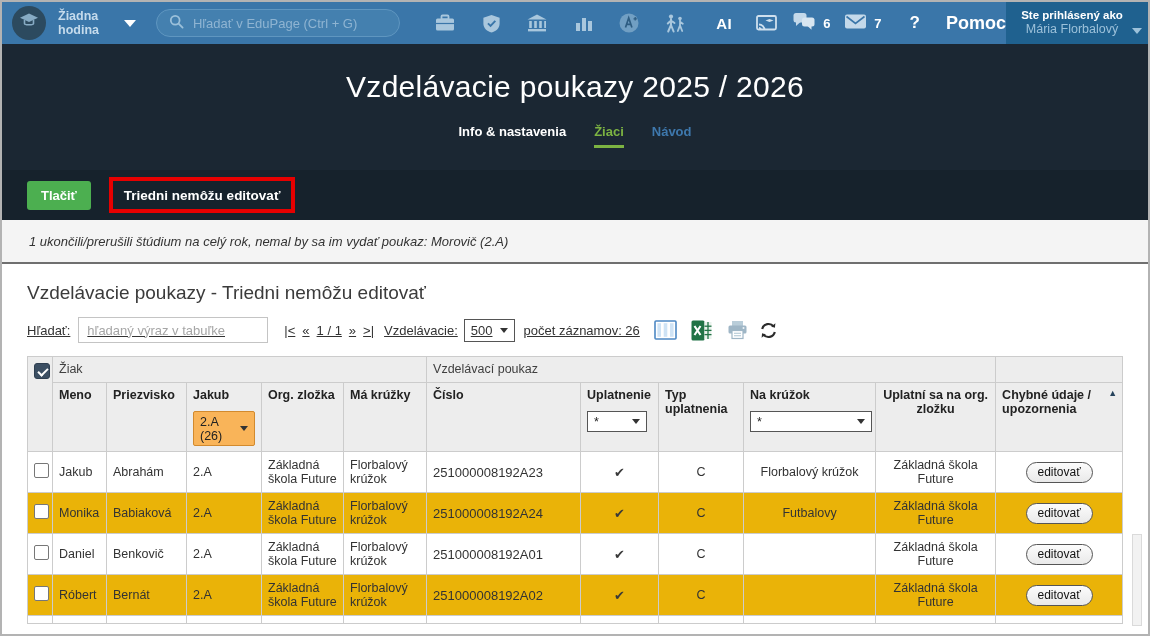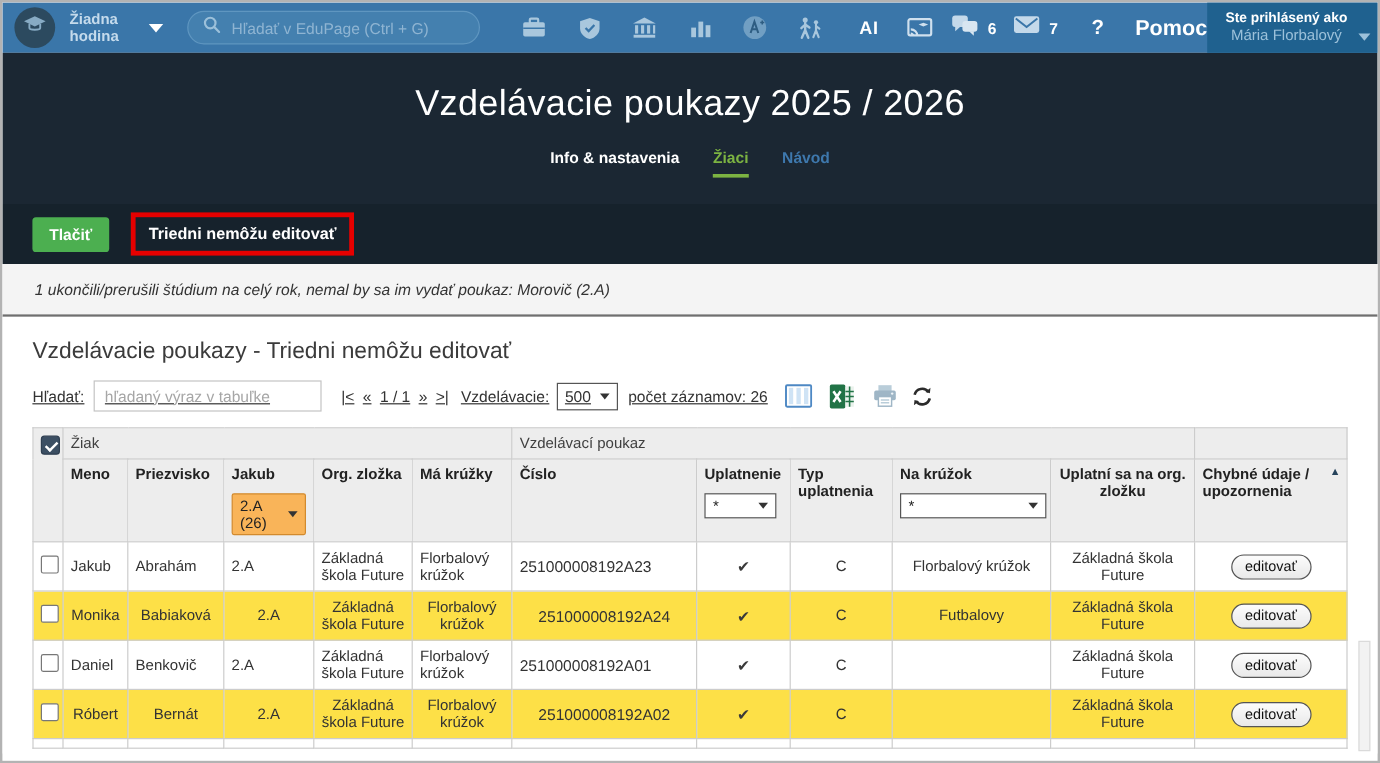--- a/index.html
+++ b/index.html
@@ -130,21 +130,21 @@
   }
   .filter-white {
     margin-top:9px; display:flex; align-items:center; justify-content:space-between;
     background:#ffffff; border:1px solid #555555; padding:2.5px 6px; font-weight:normal; cursor:pointer;
   }
   .w60 { width:60px; } .w120 { width:122px; }
   .sort-arrow { position:absolute; top:5px; right:5px; font-size:9px; color:#26435c; cursor:pointer; }
   .th-center { text-align:center !important; }
 
   tbody td { padding:4px 6px; vertical-align:middle; background:#ffffff; }
-  tbody tr.alt td { background:#fde047;text-align:center; }
+  tbody tr.alt td { background:#eab308; }
   tbody tr.data-row td { height:41px; }
   td.c { text-align:center; }
   td.num { font-size:13px; }
   .check-glyph { font-size:13px; color:#3a3a3a; }
   .edit-btn {
     display:inline-block; padding:2.5px 11px; border:1px solid #555555; border-radius:11px;
     background:linear-gradient(#fcfcfc,#e9e9e9); font-size:12px; color:#111111; cursor:pointer;
     font-family:"Liberation Sans", sans-serif;
   }
   tr.stub-row td { height:8px; padding:0; }

